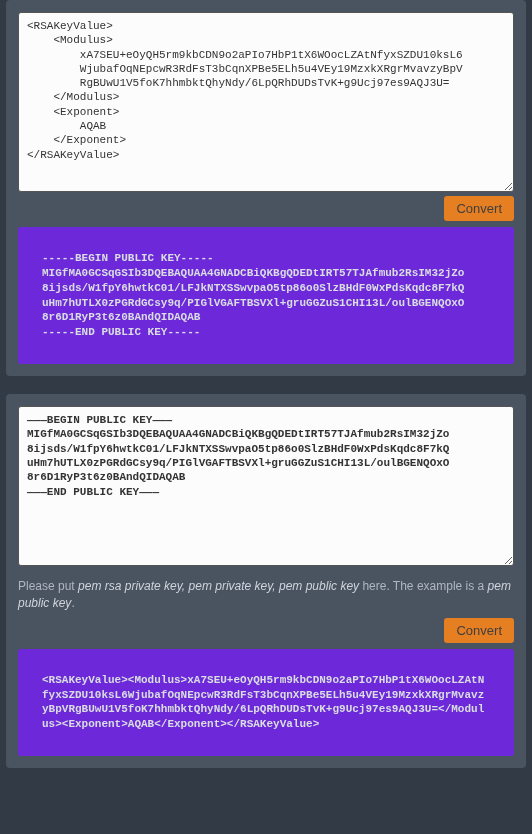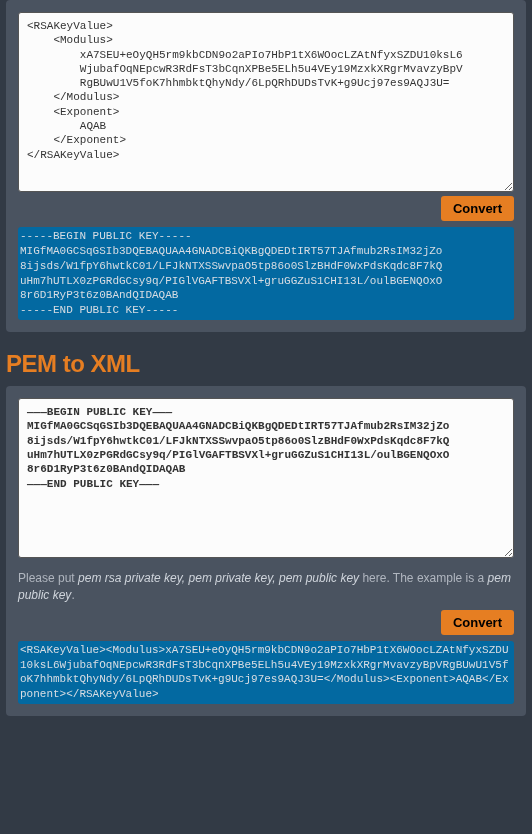--- a/index.html
+++ b/index.html
@@ -42,38 +42,39 @@
   .hint {
     color: #b0b6bf;
     font-size: 12px;
     margin: 8px 0 6px 0;
     line-height: 1.4;
   }
   .hint em { font-style: italic; color: #cfd4db; }
   .btn-row { text-align: right; margin-bottom: 6px; }
   .convert-btn {
     background: #e67e22;
-    color: #000000;
+    color: #404040;
     border: none;
     border-radius: 3px;
     padding: 5px 12px;
     font-size: 13px;
-    font-weight: bold;
+    font-weight: normal;
     cursor: pointer;
   }
   .output {
-    background: #0369a1;
+    background: #6d28d9;
     color: #d8dde3;
     font-family: "Courier New", monospace;
     font-size: 11px;
     border-radius: 3px;
-    padding: 2px;
+    padding: 24px;
     white-space: pre-wrap;
     word-break: break-all;
     line-height: 1.35;
+    font-weight: bold;
   }
 </style>
 </head>
 <body>
 
 <div class="section">
   <div class="panel">
     <textarea style="">&lt;RSAKeyValue&gt;
     &lt;Modulus&gt;
         xA7SEU+eOyQH5rm9kbCDN9o2aPIo7HbP1tX6WOocLZAtNfyxSZDU10ksL6
@@ -90,21 +91,20 @@
     <div class="output">-----BEGIN PUBLIC KEY-----
 MIGfMA0GCSqGSIb3DQEBAQUAA4GNADCBiQKBgQDEDtIRT57TJAfmub2RsIM32jZo
 8ijsds/W1fpY6hwtkC01/LFJkNTXSSwvpaO5tp86o0SlzBHdF0WxPdsKqdc8F7kQ
 uHm7hUTLX0zPGRdGCsy9q/PIGlVGAFTBSVXl+gruGGZuS1CHI13L/oulBGENQOxO
 8r6D1RyP3t6z0BAndQIDAQAB
 -----END PUBLIC KEY-----</div>
   </div>
 </div>
 
 <div class="section">
-  <h1>PEM to XML</h1>
   <div class="panel">
     <textarea class="ta-short" style="">———BEGIN PUBLIC KEY———
 MIGfMA0GCSqGSIb3DQEBAQUAA4GNADCBiQKBgQDEDtIRT57TJAfmub2RsIM32jZo
 8ijsds/W1fpY6hwtkC01/LFJkNTXSSwvpaO5tp86o0SlzBHdF0WxPdsKqdc8F7kQ
 uHm7hUTLX0zPGRdGCsy9q/PIGlVGAFTBSVXl+gruGGZuS1CHI13L/oulBGENQOxO
 8r6D1RyP3t6z0BAndQIDAQAB
 ———END PUBLIC KEY———</textarea>
     <p class="hint">
       <span>Please put </span><em>pem rsa private key, pem private key, pem public key</em><span> here. The example is a </span><em>pem public key</em><span>.</span>
     </p>

